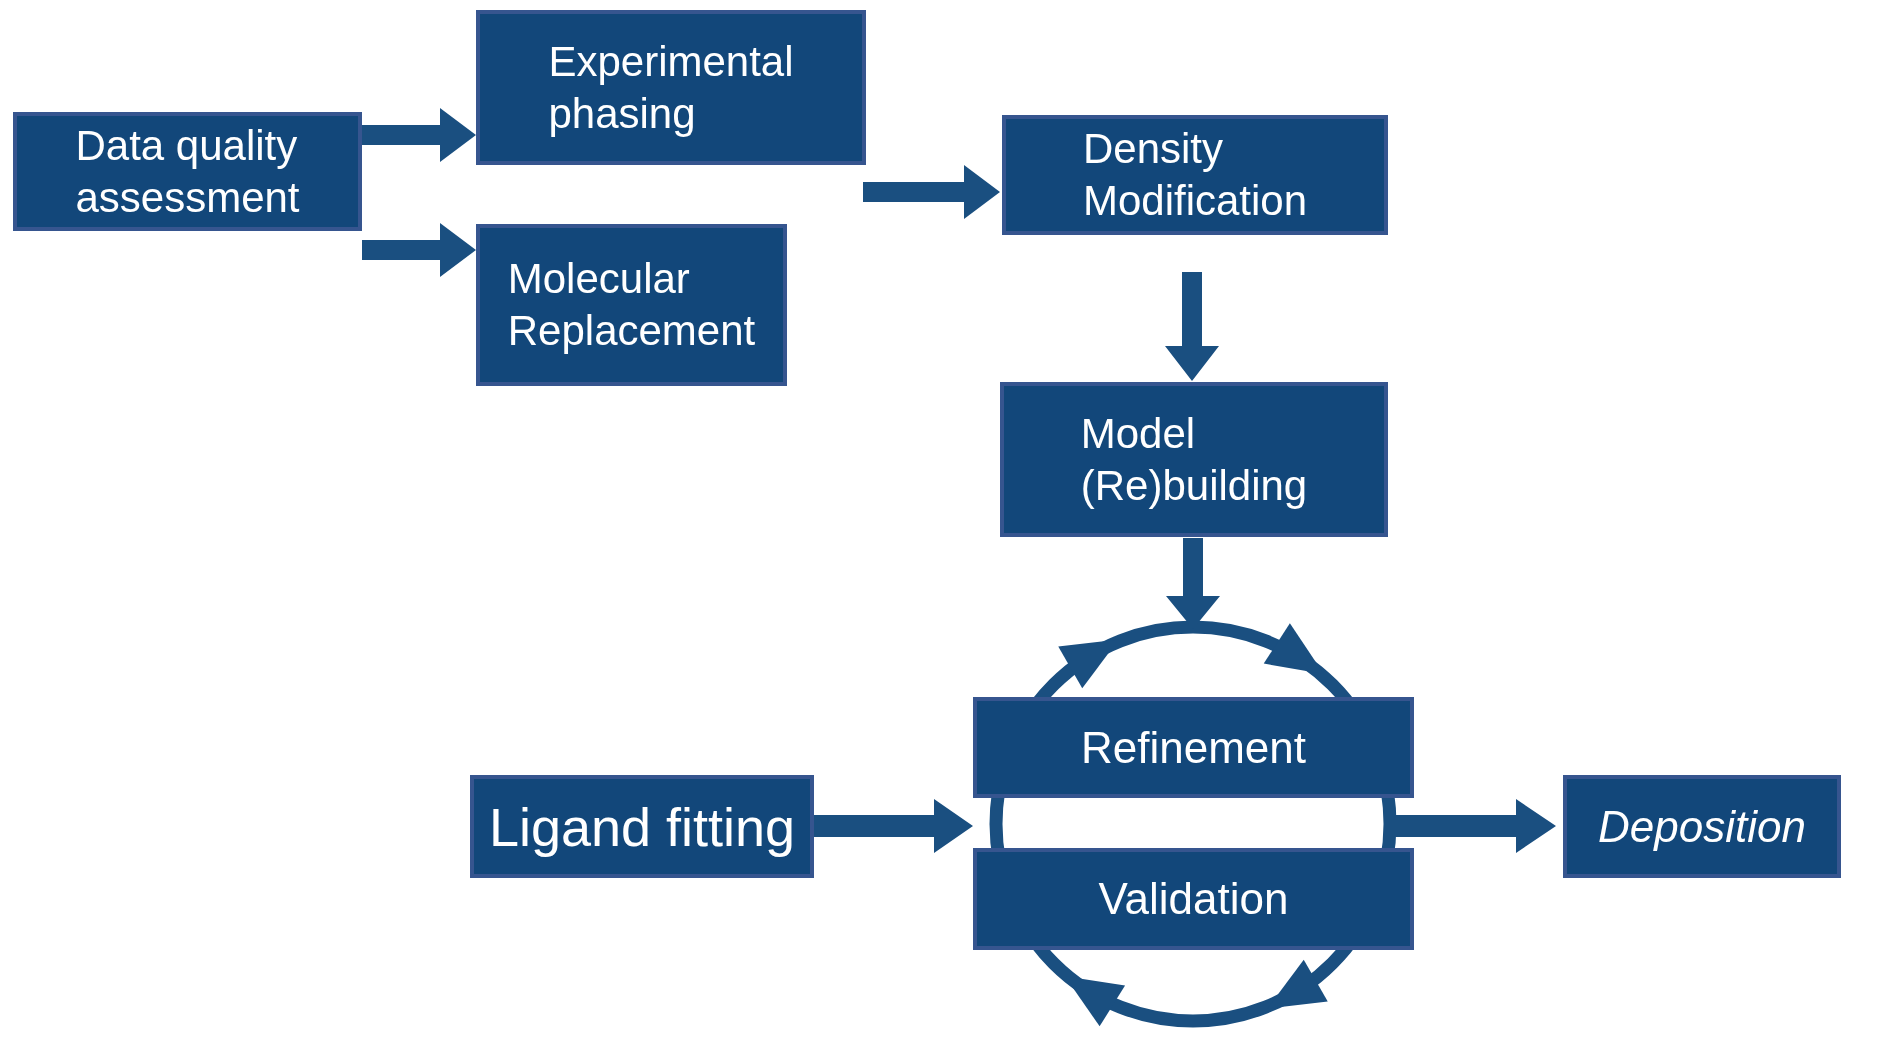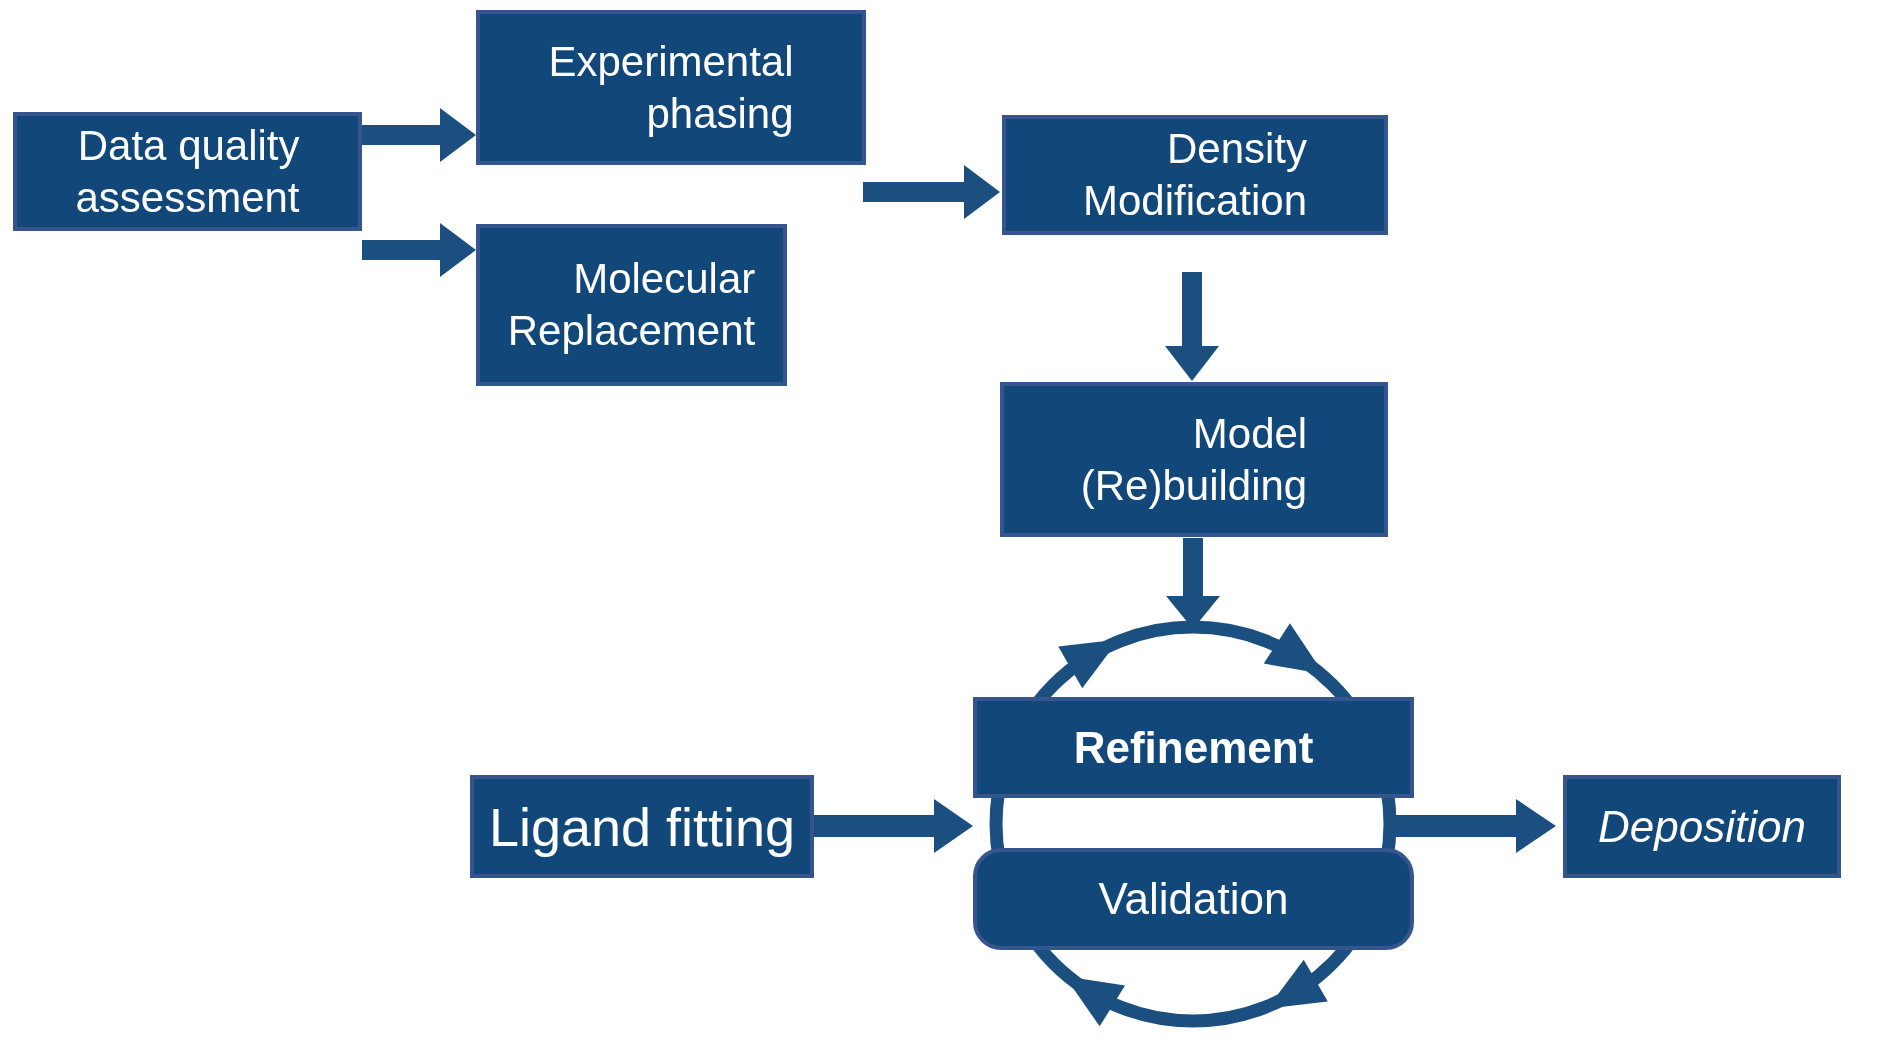--- a/index.html
+++ b/index.html
@@ -18,34 +18,34 @@
   }
   .node {
     position: absolute;
     box-sizing: border-box;
     background: var(--box-fill, #12477A);
     border: 4px solid var(--box-border, #36558F);
     color: var(--text-color, #ffffff);
     display: flex;
     align-items: center;
     justify-content: center;
-    text-align: right;
+    text-align: left;
     font-size: 42px;
     line-height: 52px;
     white-space: pre-line;
     z-index: 2;
   }
   
   #node-dqa { left: 13px;   top: 112px; width: 349px; height: 119px; }
   #node-exp { left: 476px;  top: 10px;  width: 390px; height: 155px; }
   #node-mol { left: 476px;  top: 224px; width: 311px; height: 162px; }
   #node-den { left: 1002px; top: 115px; width: 386px; height: 120px; }
   #node-mod { left: 1000px; top: 382px; width: 388px; height: 155px; }
-  #node-ref { left: 973px;  top: 697px; width: 441px; height: 101px; font-size: 44px; font-weight: bold; }
-  #node-val { left: 973px;  top: 848px; width: 441px; height: 102px; font-size: 44px; border-radius: 28px; }
+  #node-ref { left: 973px;  top: 697px; width: 441px; height: 101px; font-size: 44px; }
+  #node-val { left: 973px;  top: 848px; width: 441px; height: 102px; font-size: 44px; }
   #node-lig { left: 470px;  top: 775px; width: 344px; height: 103px; font-size: 54px; }
   #node-dep { left: 1563px; top: 775px; width: 278px; height: 103px; font-size: 44px; font-style: italic; }
 </style>
 </head>
 <body>
 
 <div id="canvas">
 
   <svg id="connector-layer" viewBox="0 0 1903 1043" xmlns="http://www.w3.org/2000/svg">
 

